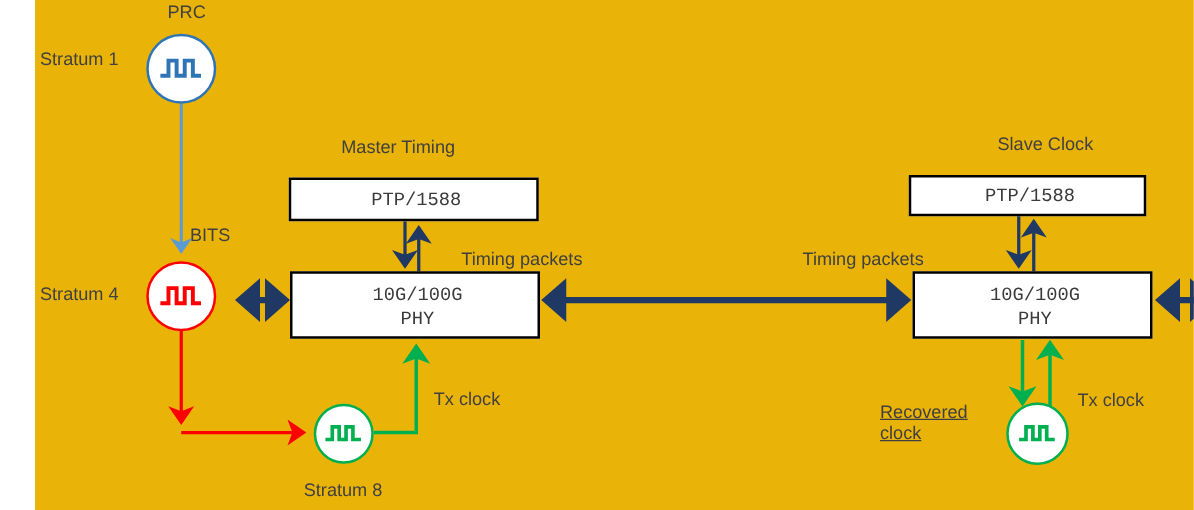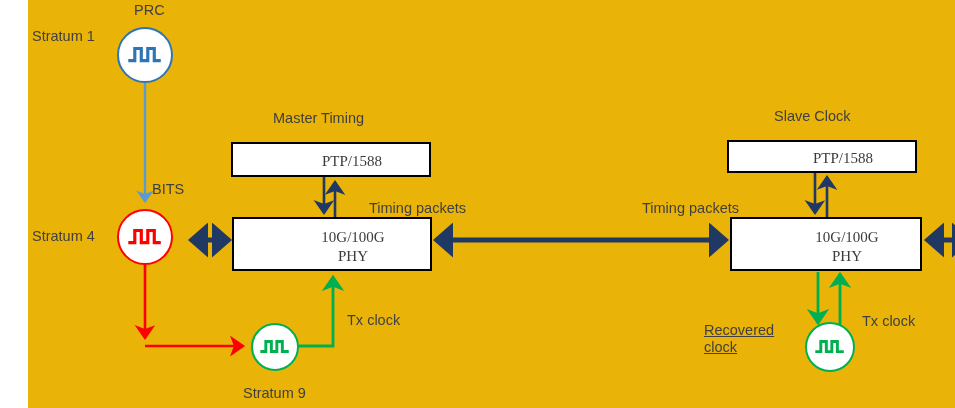--- a/index.html
+++ b/index.html
@@ -31,22 +31,21 @@
     white-space: pre;
     font-family: "Liberation Sans", sans-serif;
   }
   .boxlbl {
     position: absolute;
     color: #3b3b3b;
     font-size: 15px;
     line-height: 18px;
     text-align: center;
     white-space: pre;
-    font-family: Liberation Serif, serif;
-    padding-left: 19px;
+    font-family: Liberation Mono, monospace;
   }
   .nodebox {
     position: absolute;
     box-sizing: border-box;
     background: #ffffff;
     border: 2.5px solid #000000;
   }
   .clock-circle {
     position: absolute;
     box-sizing: border-box;
@@ -123,52 +122,52 @@
       <line x1="812" y1="330" x2="812" y2="274" stroke="#00B050" stroke-width="2.8" marker-end="url(#ah-green)"></line>
     </g>
   </svg>
 
   <div class="clock-circle" style="left:89px; top:27px; width:56px; height:56px; border:2.6px solid #2E75B6;">
     <svg viewBox="0 0 56 56" width="100%" height="100%">
       <polyline points="10,34 17,34 17,21 24,21 24,34 31,34 31,21 38,21 38,34 45,34" fill="none" stroke="#2E75B6" stroke-width="3.4" stroke-linejoin="miter" stroke-linecap="butt"></polyline>
     </svg>
   </div>
   <div class="lbl" style="left:106px; top:2px;">PRC</div>
-  <div class="lbl" style="left:4px; top:28px;">Stratum 1</div>
+  <div class="lbl" style="left:4px; top:40px;">Stratum 1</div>
 
   <div class="clock-circle" style="left:89px; top:209px; width:56px; height:56px; border:2.6px solid #FF0000;">
     <svg viewBox="0 0 56 56" width="100%" height="100%">
       <polyline points="10,34 17,34 17,21 24,21 24,34 31,34 31,21 38,21 38,34 45,34" fill="none" stroke="#FF0000" stroke-width="3.4" stroke-linejoin="miter" stroke-linecap="butt"></polyline>
     </svg>
   </div>
   <div class="lbl" style="left:4px; top:228px;">Stratum 4</div>
   <div class="lbl" style="left:124px; top:181px;text-align:right;">BITS</div>
 
   <div class="clock-circle" style="left:223px; top:323px; width:48px; height:48px; border:2.6px solid #00B050;">
     <svg viewBox="0 0 48 48" width="100%" height="100%">
       <polyline points="8,29 14,29 14,18 20,18 20,29 26,29 26,18 32,18 32,29 39,29" fill="none" stroke="#00B050" stroke-width="3.2" stroke-linejoin="miter" stroke-linecap="butt"></polyline>
     </svg>
   </div>
-  <div class="lbl" style="left:215px; top:385px;">Stratum 9</div>
+  <div class="lbl" style="left:215px; top:385px;">Stratum 8</div>
   <div class="lbl" style="left:319px; top:312px;">Tx clock</div>
 
   <div class="lbl" style="left:245px; top:110px;">Master Timing</div>
 
   <div class="nodebox" style="left:203px; top:142px; width:200px; height:35px;">
     <div class="boxlbl" style="left:0; top:8px; width:200px;">PTP/1588</div>
   </div>
 
   <div class="nodebox" style="left:204px; top:217px; width:200px; height:54px;">
     <div class="boxlbl" style="left:0; top:9px; width:200px;">10G/100G</div>
     <div class="boxlbl" style="left:0; top:28px; width:200px;">PHY</div>
   </div>
 
   <div class="lbl" style="left:341px; top:200px;">Timing packets</div>
 
-  <div class="lbl" style="left:746px; top:108px;">Slave Clock</div>
+  <div class="lbl" style="left:770px; top:108px;">Slave Clock</div>
 
   <div class="nodebox" style="left:699px; top:140px; width:190px; height:33px;">
     <div class="boxlbl" style="left:0; top:7px; width:190px;">PTP/1588</div>
   </div>
 
   <div class="nodebox" style="left:702px; top:217px; width:192px; height:54px;">
     <div class="boxlbl" style="left:0; top:9px; width:192px;">10G/100G</div>
     <div class="boxlbl" style="left:0; top:28px; width:192px;">PHY</div>
   </div>
 

